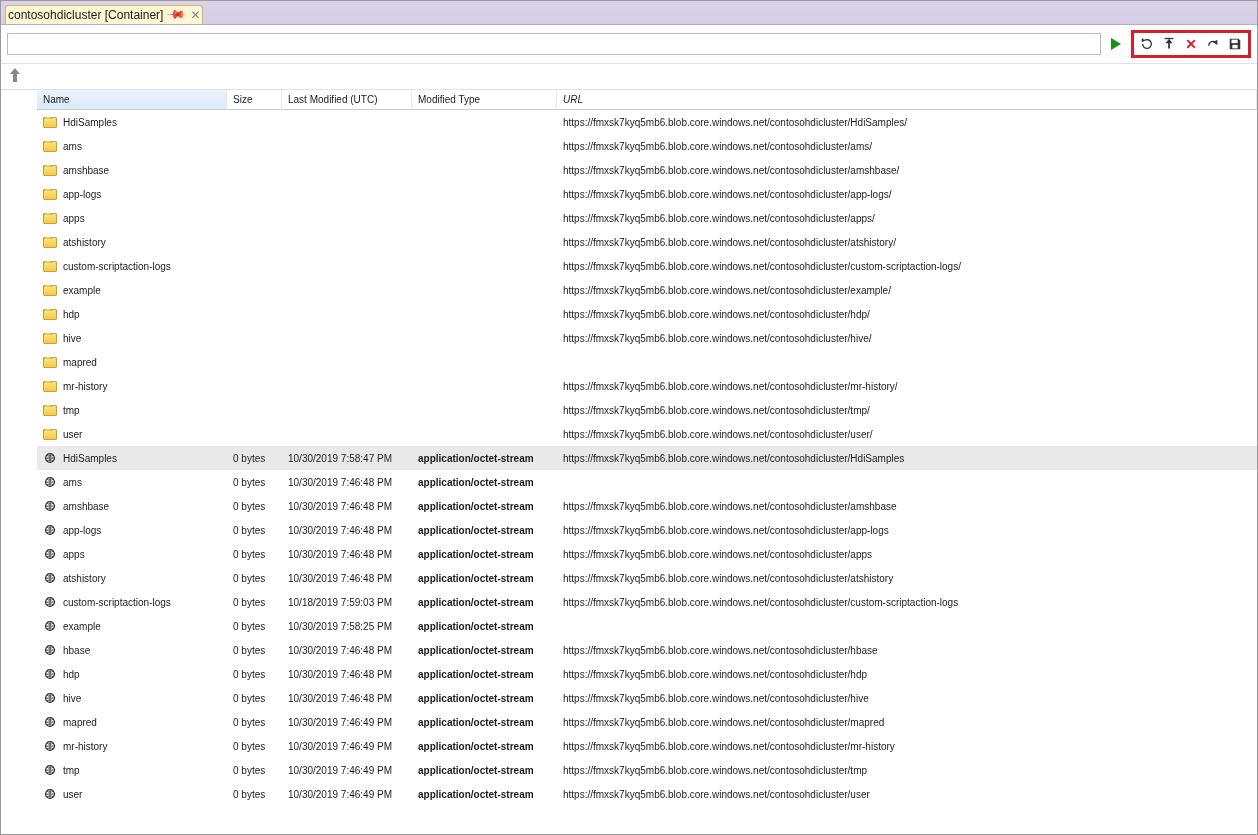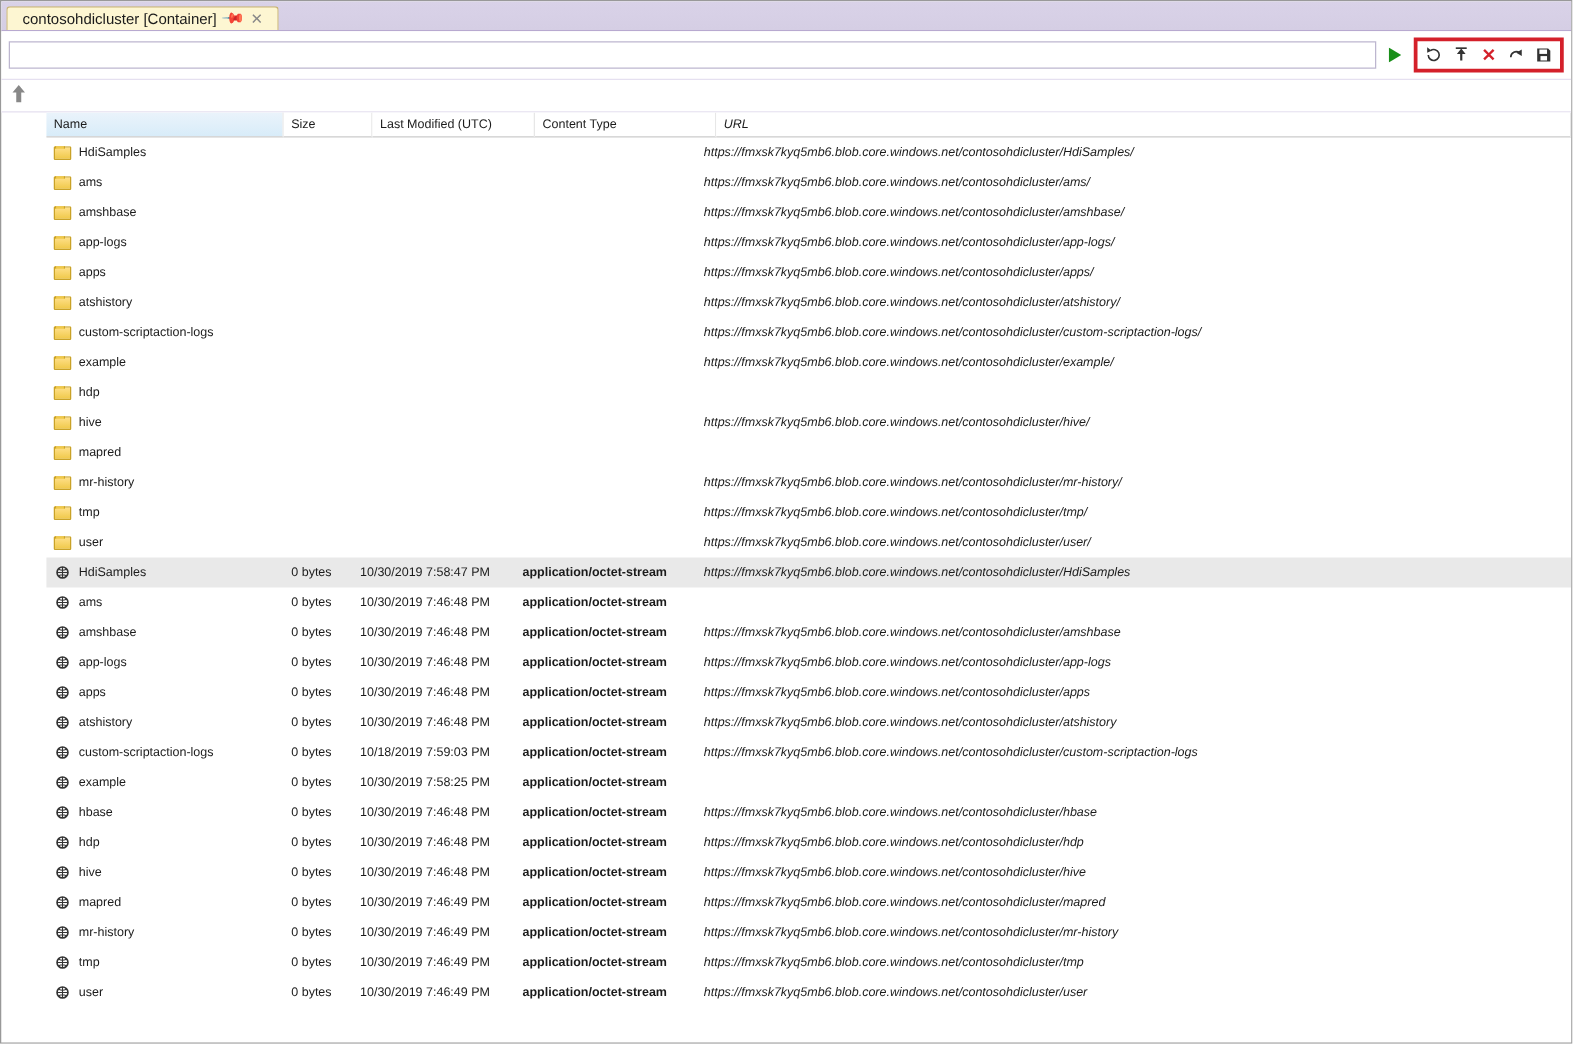--- a/index.html
+++ b/index.html
@@ -28,21 +28,21 @@
     align-items: flex-end;
     padding: 2px 4px 0 4px;
   }
   .tab {
     display: flex;
     align-items: center;
     background: #fdf6d2;
     border: 1px solid #c9b574;
     border-bottom: none;
     border-radius: 3px 3px 0 0;
-    padding: 2px 12px;
+    padding: 2px 2px;
     font-size: 12px;
     gap: 6px;
   }
   .tab .pin { color:#6b5; font-size:12px; line-height:1; transform:rotate(45deg); }
   .tab .close { color:#888; font-size:12px; line-height:1; cursor:pointer; }
   
   .addr-row {
     display: flex;
     align-items: center;
     padding: 5px 6px;
@@ -106,21 +106,21 @@
     padding: 4px 6px;
     border-right: 1px solid #e7e7e7;
     border-bottom: 1px solid #ccc;
     font-weight: normal;
     background: #fff;
   }
   .grid-header .col.sorted {
     background: linear-gradient(#eaf3fb, #d8ecf9);
   }
   .col-name { width: 190px; }
-  .col-size { width: 71px; }
+  .col-size { width: 55px; }
   .col-mod  { width: 130px; }
   .col-type { width: 145px; }
   .col-url  { flex: 1; font-style: italic; }
   .grid-body .row {
     display:flex;
     align-items:center;
     height: 24px;
     padding: 0;
     cursor: default;
   }
@@ -128,21 +128,21 @@
   .cell {
     padding: 0 6px;
     overflow: hidden;
     text-overflow: ellipsis;
     white-space: nowrap;
   }
   .cell-name { width:190px; display:flex; align-items:center; gap:6px; }
   .cell-size { width:55px; }
   .cell-mod  { width:130px; }
   .cell-type { width:145px;font-weight:bold; }
-  .cell-url  { flex:1;font-style:italic; }
+  .cell-url  { flex:1; }
   
   .ico-folder {
     width:14px; height:11px;
     background: linear-gradient(#ffe08a,#f0c94a);
     border:1px solid #c9a227;
     border-radius:1px;
     position:relative;
     flex-shrink:0;
   }
   .ico-folder::before{
@@ -218,21 +218,21 @@
           <path fill="#888" d="M6 0l5 6H8v8H4V6H1z"></path>
         </svg>
     </span>
   </div>
 
   <div class="grid">
     <div class="grid-header">
       <div class="col col-name sorted">Name</div>
       <div class="col col-size">Size</div>
       <div class="col col-mod">Last Modified (UTC)</div>
-      <div class="col col-type">Content Type</div>
+      <div class="col col-type">Modified Type</div>
       <div class="col col-url">URL</div>
     </div>
     <div class="grid-body" id="grid-body">
         <div class="row">
           <div class="cell cell-name">
             <span class="ico-folder"></span>
             <span>HdiSamples</span>
           </div>
           <div class="cell cell-size"></div>
           <div class="cell cell-mod"></div>
@@ -310,20 +310,21 @@
           <div class="cell cell-url">https://fmxsk7kyq5mb6.blob.core.windows.net/contosohdicluster/example/</div>
         </div>
         <div class="row">
           <div class="cell cell-name">
             <span class="ico-folder"></span>
             <span>hdp</span>
           </div>
           <div class="cell cell-size"></div>
           <div class="cell cell-mod"></div>
           <div class="cell cell-type"></div>
+          <div class="cell cell-url">https://fmxsk7kyq5mb6.blob.core.windows.net/contosohdicluster/hdp/</div>
         </div>
         <div class="row">
           <div class="cell cell-name">
             <span class="ico-folder"></span>
             <span>hive</span>
           </div>
           <div class="cell cell-size"></div>
           <div class="cell cell-mod"></div>
           <div class="cell cell-type"></div>
           <div class="cell cell-url">https://fmxsk7kyq5mb6.blob.core.windows.net/contosohdicluster/hive/</div>

